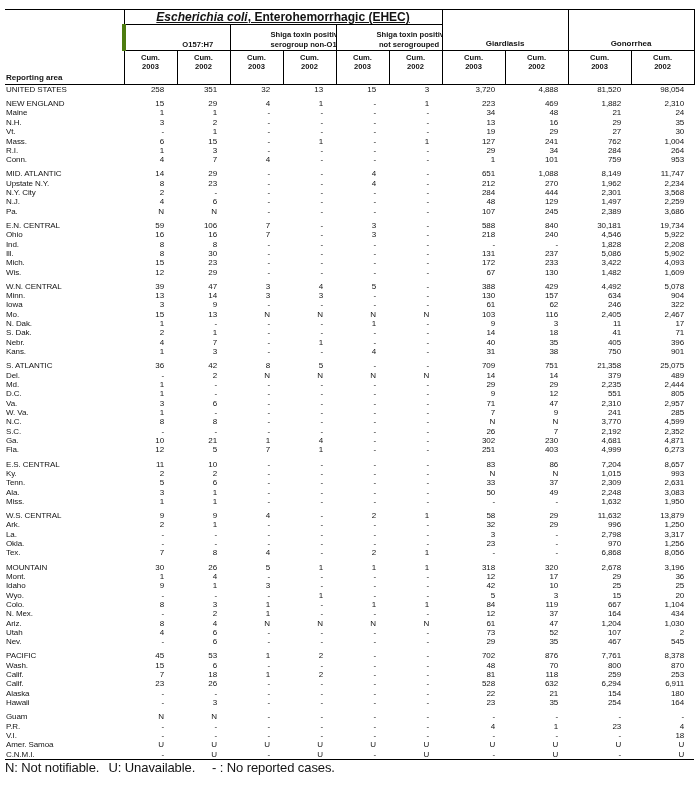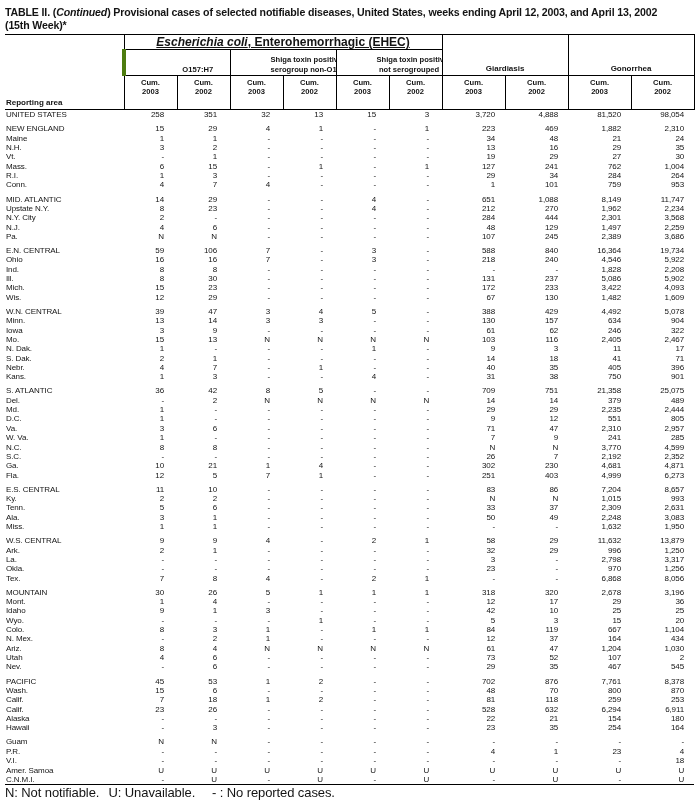--- a/index.html
+++ b/index.html
@@ -30,24 +30,20 @@
   
   .footnotes{margin-top:3px;font-size:13px;line-height:9.2px;letter-spacing:-0.1px;}
   .fn-item{display:inline-block;width:100px;}
   .fn-item.last{width:auto;}
 </style>
 </head>
 <body>
 
 <div class="page">
 
-  <div class="title">
-    <span><span>TABLE II. (</span><span class="cont">Continued</span><span>) Provisional cases of selected notifiable diseases, United States, weeks ending April 12, 2003, and April 13, 2002</span></span>
-    <div>(15th Week)*</div>
-  </div>
 
   <table>
     <colgroup>
       <col style="width:119px">
       <col style="width:53px">
         <col style="width:53px">
         <col style="width:53px">
         <col style="width:53px">
         <col style="width:53px">
         <col style="width:53px">
@@ -293,21 +289,21 @@
         <tr>
           <td class="area">E.N. CENTRAL</td>
           <td class="num ehec">59</td>
           <td class="num ehec">106</td>
           <td class="num ehec">7</td>
           <td class="num ehec">-</td>
           <td class="num ehec">3</td>
           <td class="num ehec">-</td>
           <td class="num wide">588</td>
           <td class="num wide">840</td>
-          <td class="num wide">16,364</td>
+          <td class="num wide">30,181</td>
           <td class="num wide">19,734</td>
         </tr>
         <tr>
           <td class="area">Ohio</td>
           <td class="num ehec">16</td>
           <td class="num ehec">16</td>
           <td class="num ehec">7</td>
           <td class="num ehec">-</td>
           <td class="num ehec">3</td>
           <td class="num ehec">-</td>

